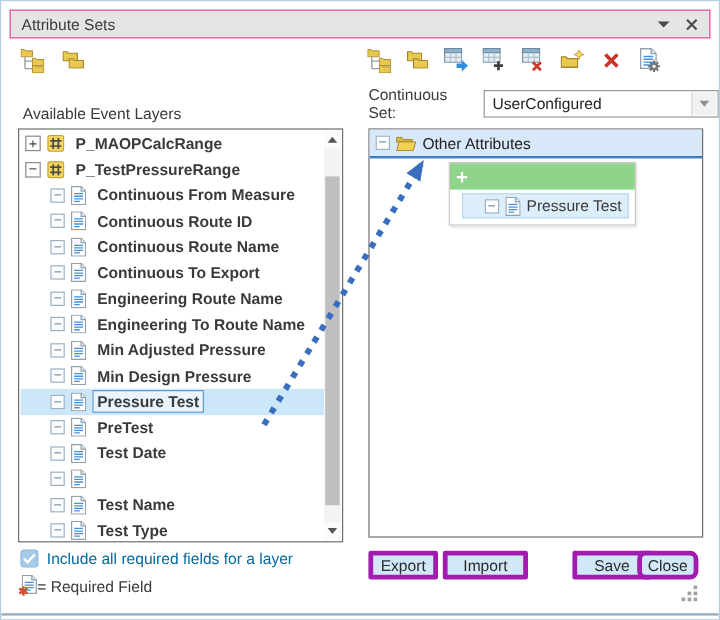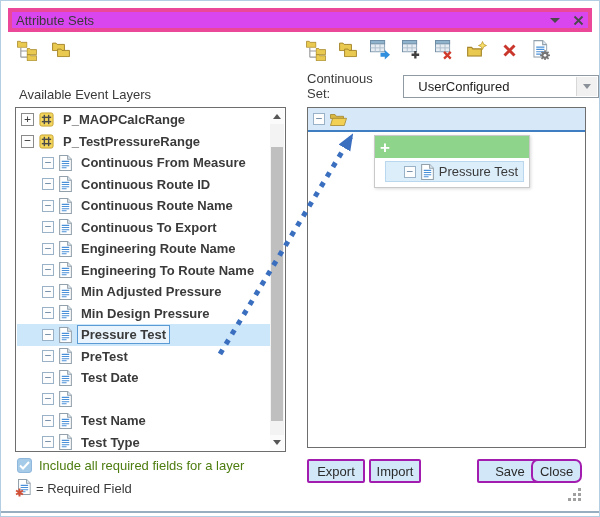--- a/index.html
+++ b/index.html
@@ -1,34 +1,34 @@
 <!DOCTYPE html>
 <html><head>
 <meta charset="utf-8">
 <style>
   html,body{margin:0;padding:0;}
   body{width:600px;height:517px;font-family:"Liberation Sans",sans-serif;background:#fff;}
   .frame{position:relative;width:600px;height:517px;box-sizing:border-box;border:1px solid #b3cde2;background:#fff;overflow:hidden;}
   .bottom-strip{position:absolute;left:0;right:0;top:510px;height:2px;background:#96aebf;}
 
   
-  .titlebar{position:absolute;left:7px;top:7px;right:7px;height:24px;background:#d946ef;border:4px solid #ec4899;box-sizing:border-box;display:flex;align-items:center;padding:0 4px;}
+  .titlebar{position:absolute;left:7px;top:7px;right:7px;height:24px;background:#e5e5e5;border:1px solid #ec4899;box-sizing:border-box;display:flex;align-items:center;padding:0 9px;}
   .title{font-size:13px;color:#3a3a3a;flex:1;}
   .tb-controls{display:flex;align-items:center;gap:13px;}
   .caret-down{width:0;height:0;border-left:5px solid transparent;border-right:5px solid transparent;border-top:5px solid #4a4a4a;}
 
   
   .tb-left{position:absolute;left:14px;top:37px;display:flex;gap:10px;}
   .tb-right{position:absolute;left:303px;top:37px;width:250px;display:flex;justify-content:space-between;}
   .tbi{width:24px;height:24px;display:flex;align-items:center;justify-content:center;}
 
   
   .lbl-layers{position:absolute;left:18px;top:86px;font-size:13px;color:#3a3a3a;}
   .attr-set{position:absolute;left:306px;top:70px;display:flex;align-items:center;font-size:13px;color:#3a3a3a;}
-  .dropdown{margin-left:5px;width:198px;height:23px;border:1px solid #8f9aa3;background:#fff;position:relative;display:flex;align-items:center;padding-left:14px;box-sizing:border-box;font-size:13px;color:#222;}
+  .dropdown{margin-left:5px;width:198px;height:23px;border:1px solid #8f9aa3;background:#fff;position:relative;display:flex;align-items:center;padding-left:6px;box-sizing:border-box;font-size:13px;color:#222;}
   .dd-btn{position:absolute;right:1px;top:1px;bottom:1px;width:20px;background:#f1f1f1;border-left:1px solid #d8d8d8;display:flex;align-items:center;justify-content:center;}
   .dd-caret{width:0;height:0;border-left:4px solid transparent;border-right:4px solid transparent;border-top:5px solid #8a9198;}
 
   
   .left-panel{position:absolute;left:14px;top:106px;width:271px;height:345px;border:1px solid #6e6e6e;background:#fff;box-sizing:border-box;overflow:hidden;}
   .tree{position:absolute;top:1px;left:1px;right:15px;bottom:1px;overflow:hidden;}
   .row{height:21.5px;display:flex;align-items:center;gap:5px;padding-left:4px;font-size:13px;color:#3a3a3a;white-space:nowrap;box-sizing:border-box;}
   .row.child{padding-left:25px;}
   .row.selected{background:#cde7fa;}
   .row .lbl{padding:1px 3px;border:1px solid transparent;font-weight:bold;}
@@ -47,25 +47,25 @@
 
   .right-panel{position:absolute;left:306px;top:106px;width:279px;height:341px;border:1px solid #6e6e6e;background:#fff;box-sizing:border-box;}
   .group-header{position:absolute;left:0;right:0;top:0;height:22px;background:#d7e9f9;border-bottom:2px solid #3f7ec0;display:flex;align-items:center;gap:5px;padding-left:5px;font-size:13px;color:#222;box-sizing:content-box;}
 
   
   .ghost{position:absolute;left:66px;top:27px;width:156px;height:53px;background:#fff;border:1px solid #c9c9c9;box-shadow:1px 1px 3px rgba(0,0,0,.15);box-sizing:border-box;}
   .ghost-green{height:22px;background:#8ed48b;display:flex;align-items:center;padding-left:5px;color:#fff;font-weight:bold;font-size:17px;line-height:17px;}
   .ghost-row{margin:3px 5px 0 10px;height:21px;background:#ddeefb;border:1px solid #b9d8f0;display:flex;align-items:center;justify-content:flex-end;gap:5px;padding-right:5px;font-size:13px;color:#3a3a3a;box-sizing:border-box;}
 
   
-  .chk-row{position:absolute;left:16px;top:457px;display:flex;align-items:flex-end;gap:7px;font-size:13px;color:#4d7c0f;}
+  .chk-row{position:absolute;left:16px;top:457px;display:flex;align-items:flex-end;gap:7px;font-size:13px;color:#0369a1;}
   .checkbox{width:15px;height:15px;border-radius:3px;background:#a6cbe9;border:1px solid #8fb8dc;display:flex;align-items:center;justify-content:center;box-sizing:border-box;}
-  .legend-row{position:absolute;left:14px;top:478px;display:flex;align-items:center;gap:5px;font-size:13px;color:#3a3a3a;}
-  .btn{position:absolute;top:458px;height:24px;background:#d2e7f8;border:2px solid #a21caf;border-radius:2px;font-size:13px;color:#2b2b2b;display:flex;align-items:center;justify-content:center;box-sizing:border-box;cursor:default;}
-  .btn-export{left:306px;width:58px;} .btn-import{left:368px;width:52px;}
+  .legend-row{position:absolute;left:14px;top:478px;display:flex;align-items:center;font-size:13px;color:#3a3a3a;}
+  .btn{position:absolute;top:458px;height:24px;background:#d2e7f8;border:4px solid #a21caf;border-radius:2px;font-size:13px;color:#2b2b2b;display:flex;align-items:center;justify-content:center;box-sizing:border-box;cursor:default;}
+  .btn-export{left:306px;width:58px;} .btn-import{left:368px;width:71px;}
   .btn-save{left:476px;width:66px;} .btn-close{left:530px;width:51px;border-radius:7px;}
   .grip{position:absolute;left:566px;top:486px;}
 
   .arrow-overlay{position:absolute;left:0;top:0;pointer-events:none;z-index:20;}
   .hidden-defs{position:absolute;width:0;height:0;overflow:hidden;}
 </style>
 </head>
 <body>
 
 <svg class="hidden-defs" aria-hidden="true">
@@ -382,20 +382,21 @@
 
   <div class="right-panel">
     <div class="group-header">
       <span class="exp blue">−</span>
       <span class="icon">
         <svg width="17" height="13" viewBox="0 0 17 13">
           <path d="M0.5,1.5 h4.5 l1.2,1.8 h7.3 v2.2 h-13 z" fill="#d9b743" stroke="#a5862c" stroke-width="0.8"></path>
           <path d="M2.6,5.3 h13.9 l-2.2,7.2 H0.5 z" fill="#f2d054" stroke="#a5862c" stroke-width="0.8"></path>
         </svg>
       </span>
+      <span>Other Attributes</span>
     </div>
 
     <div class="ghost">
       <div class="ghost-green">
         <span>+</span>
       </div>
       <div class="ghost-row">
         <span class="exp blue">−</span>
         <span class="icon">
           <svg width="13" height="16" viewBox="0 0 12 15">

